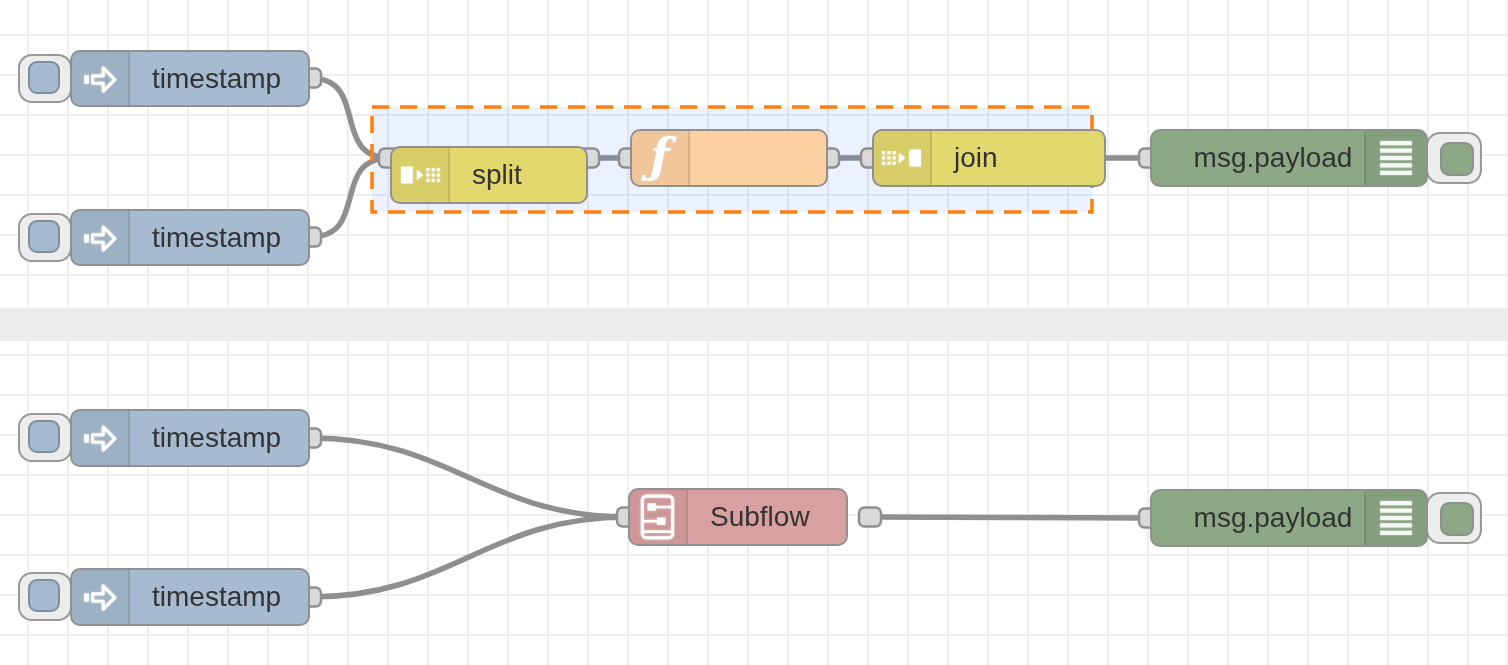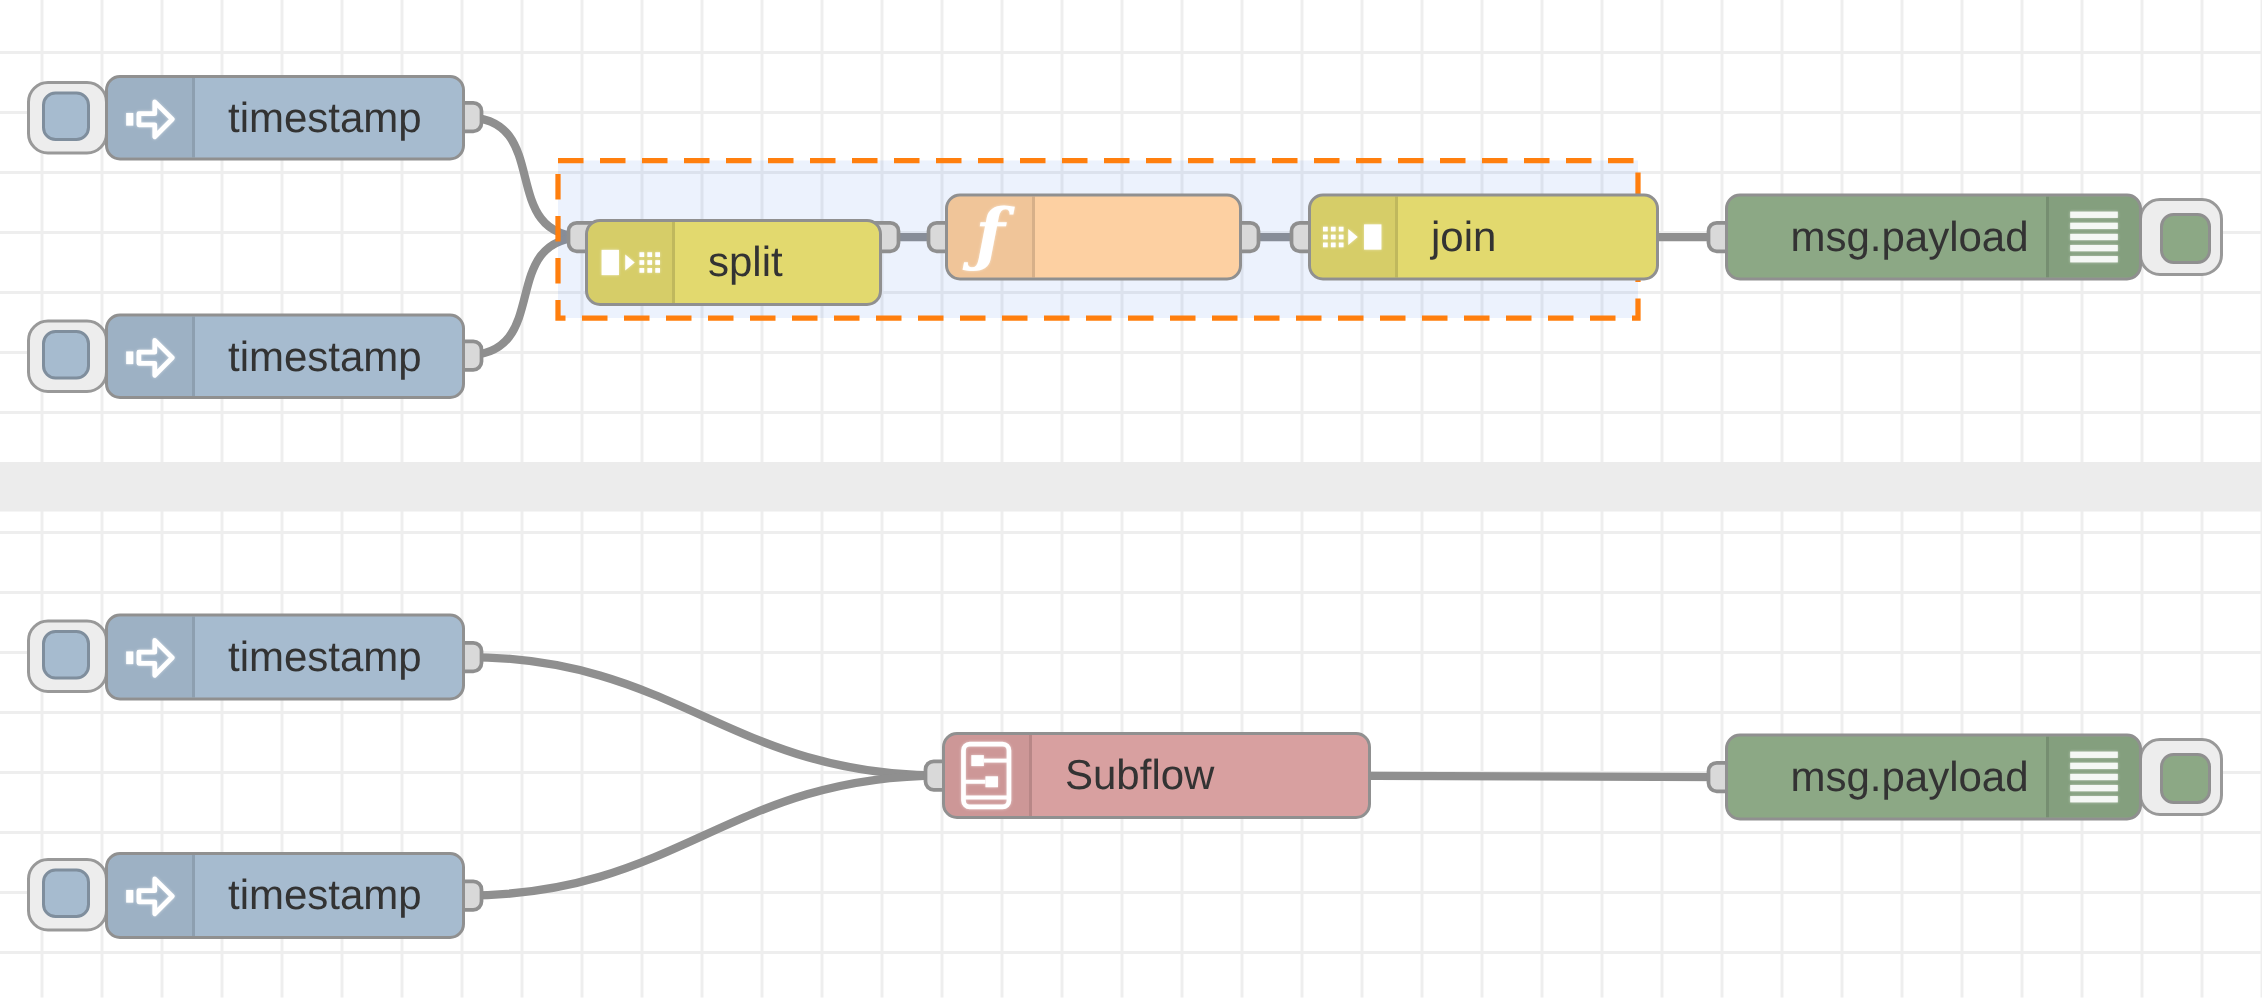--- a/index.html
+++ b/index.html
@@ -214,21 +214,21 @@
     <div class="icon-area">
       <svg width="36" height="36" viewBox="0 0 34 34">
           <rect x="2" y="13.5" width="4.5" height="8" fill="#fff"></rect>
           <path d="M10,14 H20 V6.5 L31,17.5 L20,28.5 V21 H10 Z" fill="none" stroke="#fff" stroke-width="3" stroke-linejoin="round"></path>
         </svg>
     </div>
     <div class="label">timestamp</div>
   </div>
 </div>
 
-<div class="node" style="left:628px;top:488px;width:286px;height:58px">
+<div class="node" style="left:628px;top:488px;width:220px;height:58px">
   <div class="body subflow-fill">
     <div class="icon-area">
       <svg width="36" height="46" viewBox="0 0 34 44">
           <rect x="2" y="2" width="29" height="40" rx="4" fill="none" stroke="#fff" stroke-width="3"></rect>
           <rect x="7" y="9" width="8" height="7" fill="#fff"></rect>
           <line x1="15" y1="12.5" x2="30" y2="12.5" stroke="#fff" stroke-width="2.5"></line>
           <line x1="3" y1="26" x2="16" y2="26" stroke="#fff" stroke-width="2.5"></line>
           <rect x="16" y="22.5" width="8" height="7" fill="#fff"></rect>
           <line x1="3" y1="36" x2="30" y2="36" stroke="#fff" stroke-width="2.5"></line>
         </svg>

